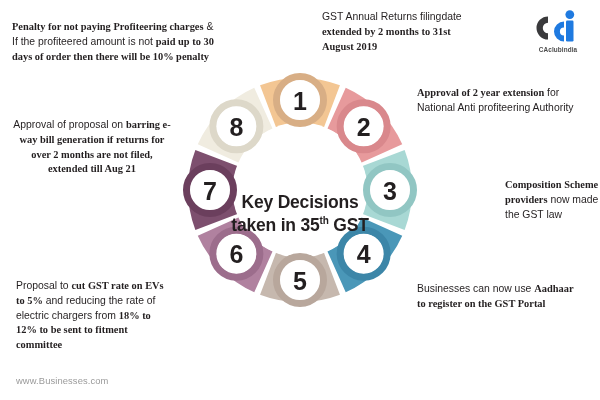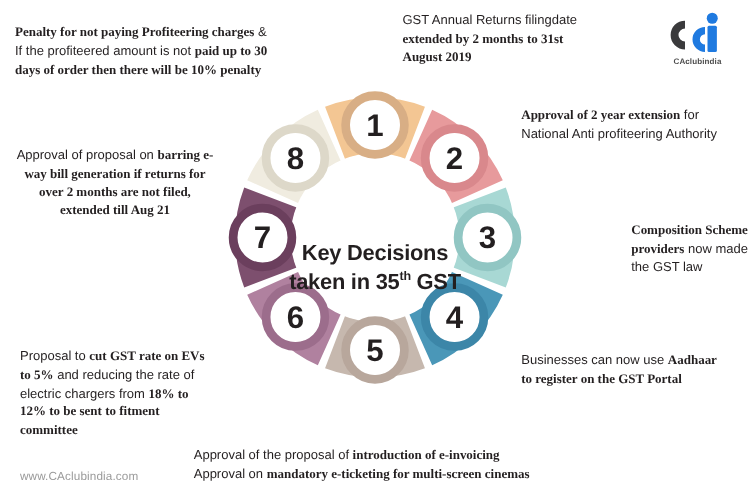--- a/index.html
+++ b/index.html
@@ -171,30 +171,29 @@
 
   <div class="center-title">
     <span>Key Decisions</span><br>
     <span>taken in 35</span><sup>th</sup><span> GST</span><br>
   </div>
 
   <div class="caption cap-1"><span>GST Annual Returns filing</span><span>date </span><b>extended by 2 months</b><span> </span><b>to 31st August 2019</b></div>
   <div class="caption cap-2"><b>Approval of 2 year extension</b><span> for National Anti profiteering Authority</span></div>
   <div class="caption cap-3"><b>Composition Scheme for SVC providers</b><span> now made a part of the GST law</span></div>
   <div class="caption cap-4"><span>Businesses can now use </span><b>Aadhaar to register on the GST Portal</b></div>
-  <div class="caption cap-5"><span>Approval of the proposal of </span><b>introduction of e-invoicing</b><br><span>Approval on </span><b>mandatory e-ticketing for multi-screen cinemas</b></div>
   <div class="caption cap-6"><span>Proposal to </span><b>cut GST rate on EVs to 5%</b><span> and reducing the rate of electric chargers from </span><b>18% to 12% to be sent to fitment committee</b></div>
   <div class="caption cap-7"><span>Approval of proposal on </span><b>barring e-way bill generation if returns for over 2 months are not filed, extended till Aug 21</b></div>
   <div class="caption cap-8"><b>Penalty for not paying Profiteering charges</b><span> &amp; If the profiteered amount is not </span><b>paid up to 30 days of order then there will be 10% penalty</b></div>
 
   <div class="logo">
     <svg width="64" height="40" viewBox="0 0 64 40">
       <path id="logo-dark-c" d="M22 8.5 A11.5 11.5 0 1 0 22 31.5 L22 25.2 A5.2 5.2 0 1 1 22 14.8 Z" fill="#3a3a3c"></path>
       <path id="logo-blue-c" d="M38 13.5 A10 10 0 1 0 38 33.5 L38 27.6 A4.1 4.1 0 1 1 38 19.4 Z" fill="#1f7ae0"></path>
       <rect id="logo-blue-stem" x="40" y="12.5" width="7.5" height="21" rx="1.2" fill="#1f7ae0"></rect>
       <circle id="logo-blue-dot" cx="43.8" cy="6.6" r="4.4" fill="#1f7ae0"></circle>
     </svg>
     <div class="logo-word">CAclubindia</div>
   </div>
 
-  <div class="watermark">www.CAclubindia.com</div>
+  <div class="watermark">www.Businesses.com</div>
 
 </div>
 
 </body></html>

